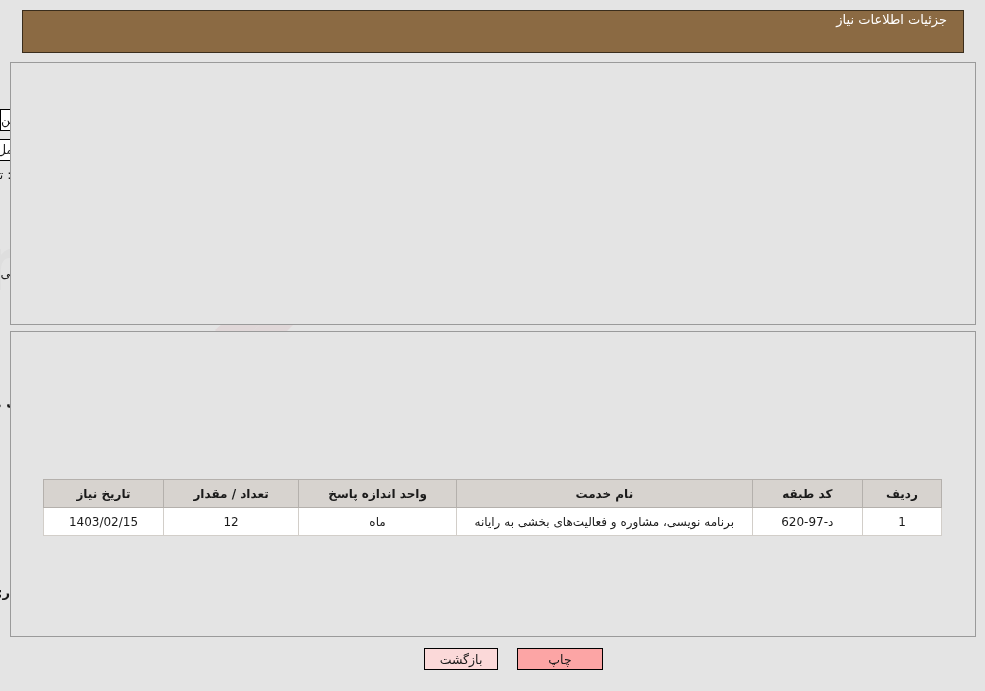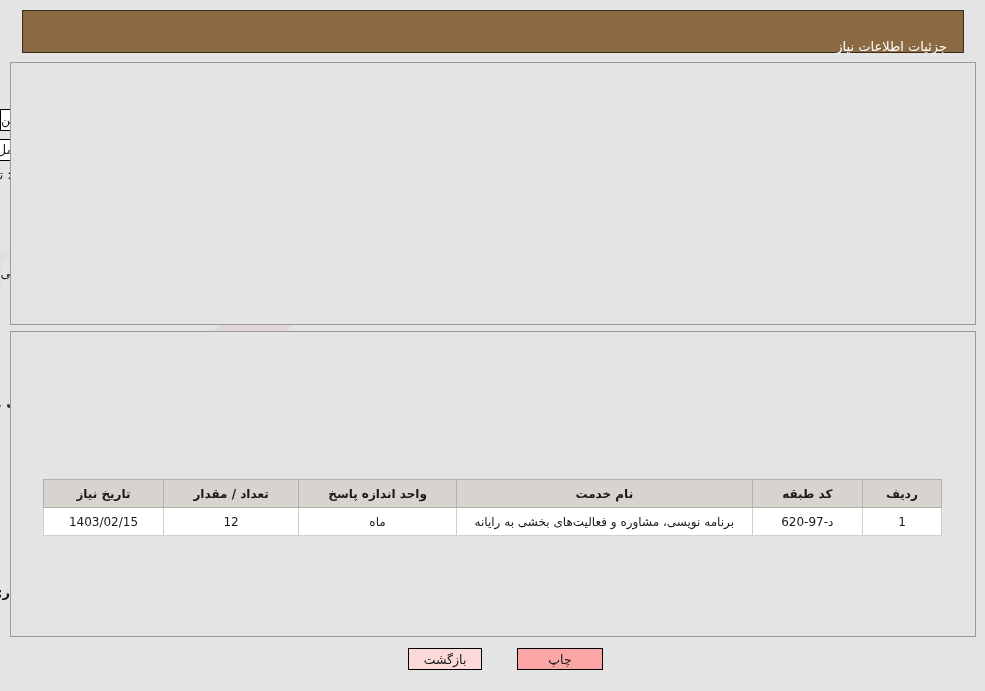--- a/index.html
+++ b/index.html
@@ -33,21 +33,21 @@
   .title-bar {
     position: absolute;
     left: 22px; top: 10px;
     width: 942px; height: 43px;
     background: #8b6a43;
     border: 1px solid #3a2d1c;
     box-sizing: border-box;
   }
   .title-bar .title-text {
     position: absolute;
-    right: 16px; top: 28px;
+    right: 16px; top: 1px;
     color: #ffffff;
     font-size: 13px;
     letter-spacing: .2px;
   }
 
   
   .panel {
     position: absolute;
     border: 1px solid #9a9a9a;
     background: #e4e4e4;
@@ -183,21 +183,21 @@
     font-size: 12.5px;
     color: #1a1a1a;
     display: flex;
     align-items: center;
     justify-content: center;
     cursor: pointer;
     font-family: inherit;
     padding: 0;
   }
   #btn-print  { left: 517px; top: 648px; width: 86px; background: #fca5a5; }
-  #btn-back   { left: 408px; top: 648px; width: 74px; background: #fbd9d9; }
+  #btn-back   { left: 424px; top: 648px; width: 74px; background: #fbd9d9; }
 </style>
 </head>
 <body>
 
 <svg id="watermark" viewBox="0 0 985 260" xmlns="http://www.w3.org/2000/svg">
   <g fill="#c8989c" opacity="0.55">
     <path d="M215 180 L250 150 L268 168 L232 198 Z"></path>
     <path d="M232 198 L268 168 L300 168 L262 206 Z"></path>
     <path d="M238 116 l48 0 l0 18 l-48 0 Z" opacity=".5"></path>
   </g>

